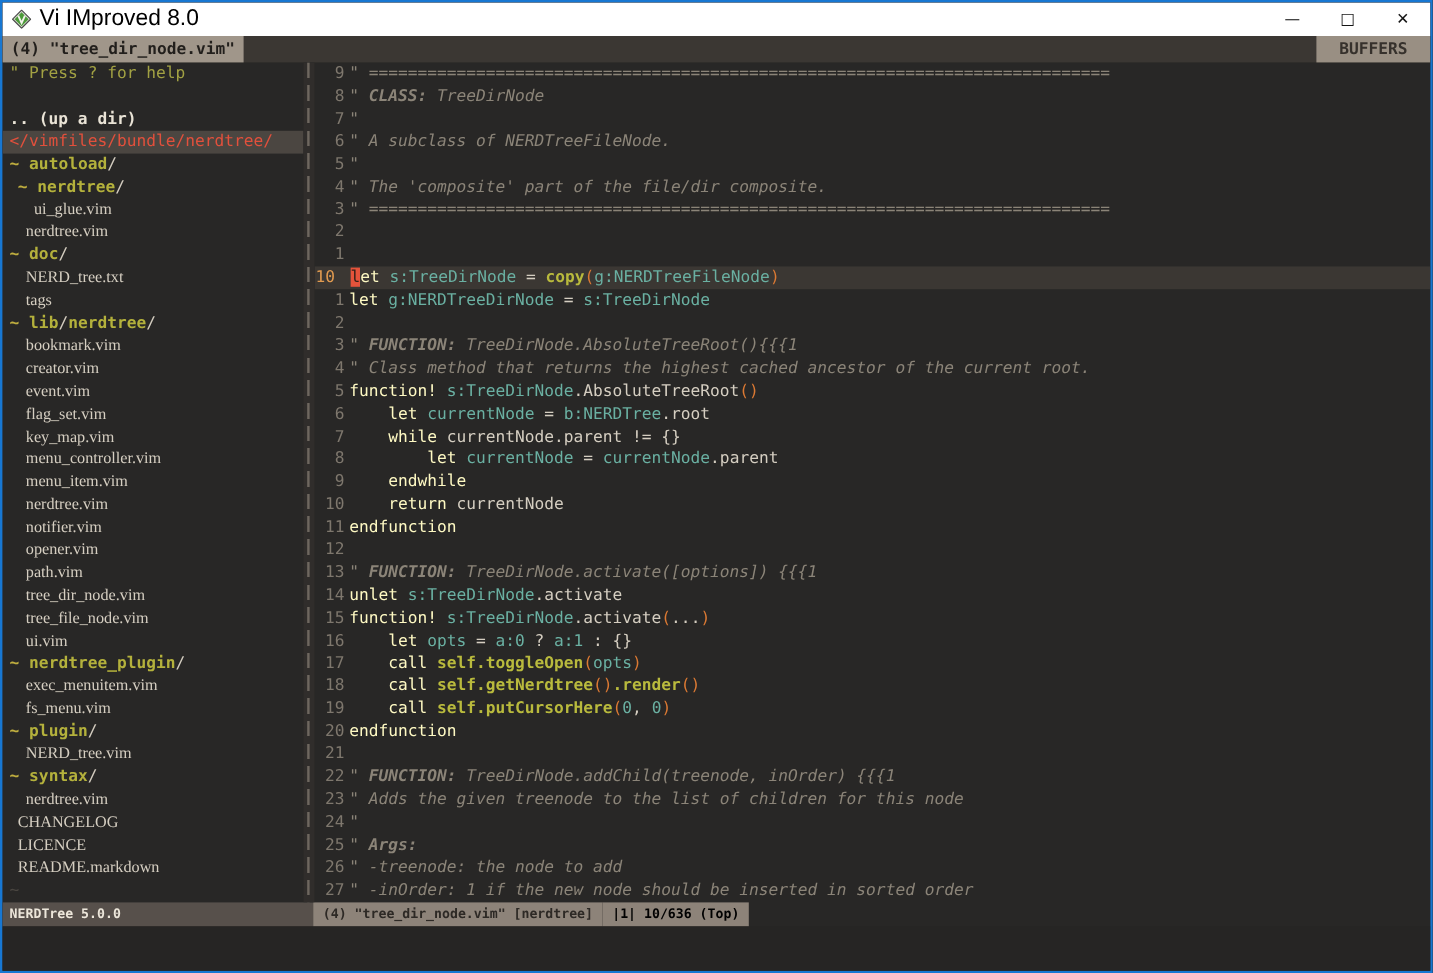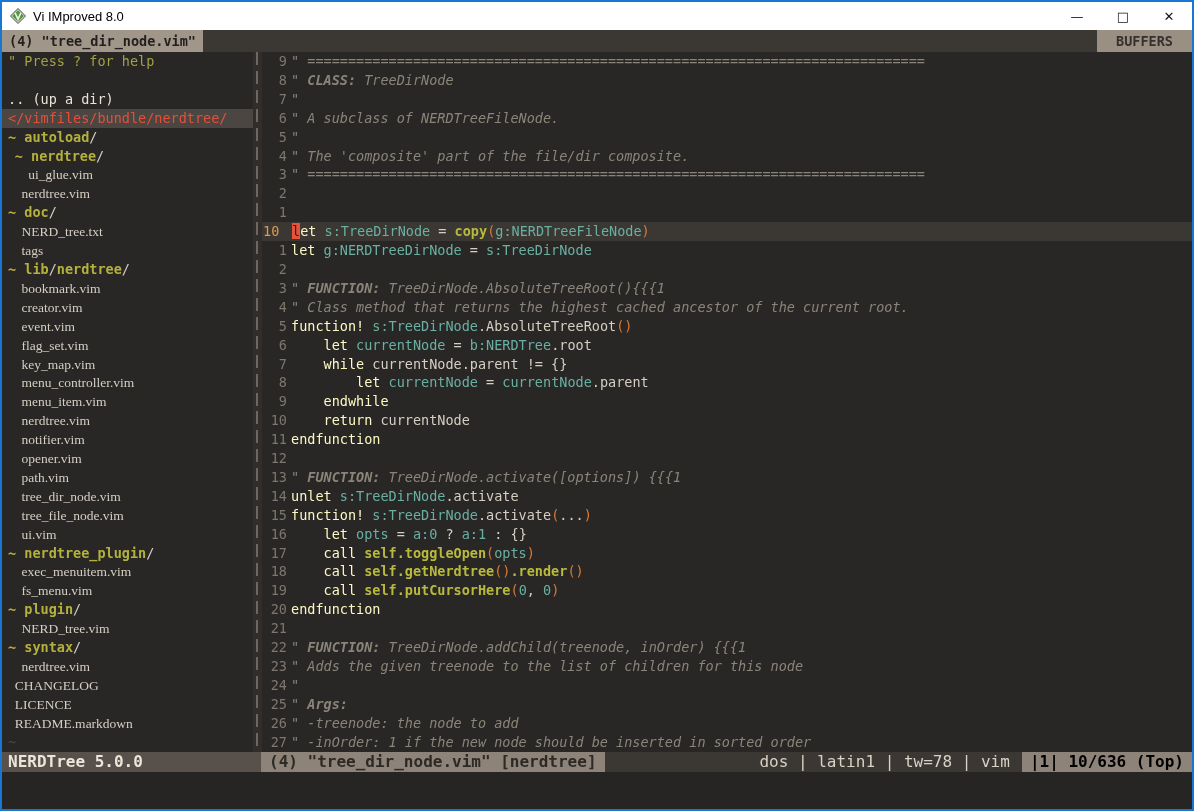--- a/index.html
+++ b/index.html
@@ -2,21 +2,21 @@
 <html><head>
 <meta charset="utf-8">
 <style>
   html,body{margin:0;padding:0;background:#444;}
   .win{width:1194px;height:811px;box-sizing:border-box;border:2px solid #1777d2;
        display:flex;flex-direction:column;background:#282726;
        font-family:"DejaVu Sans Mono",monospace;overflow:hidden;}
   
   .titlebar{flex:0 0 28px;background:#ffffff;display:flex;align-items:center;}
   .appicon{width:16px;height:16px;margin-left:8px;flex:0 0 16px;}
-  .title-text{font-family:"Liberation Sans",sans-serif;font-size:13px;color:#000;margin-left:7px;}
+  .title-text{font-family:"Liberation Sans",sans-serif;font-size:19px;color:#000;margin-left:7px;}
   .controls{margin-left:auto;display:flex;height:100%;}
   .ctl{width:46px;height:100%;display:flex;align-items:center;justify-content:center;
        font-family:"DejaVu Sans",sans-serif;font-size:13px;color:#141414;}
   
   .tabline{flex:0 0 22px;background:#3b3733;display:flex;font-size:13.5px;font-weight:bold;}
   .tab{background:#a0968a;color:#221f1c;padding:0 7px;line-height:22px;white-space:pre;}
   .buffers{margin-left:auto;background:#998f83;color:#36312c;padding:0 19px;line-height:22px;}
   
   .main{flex:1 1 auto;display:flex;overflow:hidden;font-size:13.5px;line-height:18.92px;}
   .nt{flex:0 0 251px;overflow:hidden;white-space:pre;}
@@ -38,25 +38,25 @@
   .c-id{color:#6ab0a2;}
   .c-fn{color:#b9ba3d;font-weight:bold;text-align:right;}
   .c-br{color:#db7933;}
   .c-txt{color:#d5cec1;}
   .c-cur{background:#e5533b;color:#332018;}
   .c-hlp{color:#a2a143;}
   .c-dir{color:#b4b13c;font-weight:bold;}
   .c-tld{color:#c0ae3f;font-weight:bold;}
   .c-fs{color:#d5cec1;}
   .c-fil{color:#d5cec1;font-family:Liberation Serif, serif;}
-  .c-up{color:#e9e3d6;font-weight:normal;text-align:right;}
+  .c-up{color:#e9e3d6;font-weight:bold;text-align:right;}
   .c-root{color:#e2503c;}
   .c-dim{color:#4a4641;}
   
-  .status{flex:0 0 20px;display:flex;font-size:16px;line-height:20px;white-space:pre;}
+  .status{flex:0 0 20px;display:flex;font-size:11px;line-height:20px;white-space:pre;}
   .st-nc{flex:0 0 253px;background:#57504b;color:#ece6da;font-weight:bold;padding-left:6px;overflow:hidden;}
   .st-active{background:#8d8379;color:#2d2925;font-weight:bold;padding:0 8px;}
   .st-fill{flex:1 1 auto;background:#3b3733;color:#d8d1c5;text-align:right;padding-right:12px;}
   .st-pos{background:#8d8379;color:#000000;font-weight:bold;padding:0 8px;}
   
   .cmdline{flex:0 0 37px;background:#262524;}
 </style>
 </head>
 <body>
 
@@ -83,19 +83,18 @@
 
   <div class="main">
     <div class="nt" id="nt-body"><div class="row"><span class="c-hlp">" Press ? for help</span></div><div class="row"></div><div class="row"><span class="c-up">.. (up a dir)</span></div><div class="row nt-root"><span class="c-root">&lt;/vimfiles/bundle/nerdtree/</span></div><div class="row"><span class="c-tld">~ </span><span class="c-dir">autoload</span><span class="c-fs">/</span></div><div class="row"><span class="c-fil">  </span><span class="c-tld">~ </span><span class="c-dir">nerdtree</span><span class="c-fs">/</span></div><div class="row"><span class="c-fil">      ui_glue.vim</span></div><div class="row"><span class="c-fil">    nerdtree.vim</span></div><div class="row"><span class="c-tld">~ </span><span class="c-dir">doc</span><span class="c-fs">/</span></div><div class="row"><span class="c-fil">    NERD_tree.txt</span></div><div class="row"><span class="c-fil">    tags</span></div><div class="row"><span class="c-tld">~ </span><span class="c-dir">lib</span><span class="c-fs">/</span><span class="c-dir">nerdtree</span><span class="c-fs">/</span></div><div class="row"><span class="c-fil">    bookmark.vim</span></div><div class="row"><span class="c-fil">    creator.vim</span></div><div class="row"><span class="c-fil">    event.vim</span></div><div class="row"><span class="c-fil">    flag_set.vim</span></div><div class="row"><span class="c-fil">    key_map.vim</span></div><div class="row"><span class="c-fil">    menu_controller.vim</span></div><div class="row"><span class="c-fil">    menu_item.vim</span></div><div class="row"><span class="c-fil">    nerdtree.vim</span></div><div class="row"><span class="c-fil">    notifier.vim</span></div><div class="row"><span class="c-fil">    opener.vim</span></div><div class="row"><span class="c-fil">    path.vim</span></div><div class="row"><span class="c-fil">    tree_dir_node.vim</span></div><div class="row"><span class="c-fil">    tree_file_node.vim</span></div><div class="row"><span class="c-fil">    ui.vim</span></div><div class="row"><span class="c-tld">~ </span><span class="c-dir">nerdtree_plugin</span><span class="c-fs">/</span></div><div class="row"><span class="c-fil">    exec_menuitem.vim</span></div><div class="row"><span class="c-fil">    fs_menu.vim</span></div><div class="row"><span class="c-tld">~ </span><span class="c-dir">plugin</span><span class="c-fs">/</span></div><div class="row"><span class="c-fil">    NERD_tree.vim</span></div><div class="row"><span class="c-tld">~ </span><span class="c-dir">syntax</span><span class="c-fs">/</span></div><div class="row"><span class="c-fil">    nerdtree.vim</span></div><div class="row"><span class="c-fil">  CHANGELOG</span></div><div class="row"><span class="c-fil">  LICENCE</span></div><div class="row"><span class="c-fil">  README.markdown</span></div><div class="row"><span class="c-dim">~</span></div></div>
     <div class="sep"></div>
     <div class="ed" id="ed-body"><div class="row"><span class="lnum">9</span><span class="code"><span class="c-cmt">" ============================================================================</span></span></div><div class="row"><span class="lnum">8</span><span class="code"><span class="c-cmt">" </span><span class="c-cmtb">CLASS:</span><span class="c-cmt"> TreeDirNode</span></span></div><div class="row"><span class="lnum">7</span><span class="code"><span class="c-cmt">"</span></span></div><div class="row"><span class="lnum">6</span><span class="code"><span class="c-cmt">" A subclass of NERDTreeFileNode.</span></span></div><div class="row"><span class="lnum">5</span><span class="code"><span class="c-cmt">"</span></span></div><div class="row"><span class="lnum">4</span><span class="code"><span class="c-cmt">" The 'composite' part of the file/dir composite.</span></span></div><div class="row"><span class="lnum">3</span><span class="code"><span class="c-cmt">" ============================================================================</span></span></div><div class="row"><span class="lnum">2</span><span class="code"></span></div><div class="row"><span class="lnum">1</span><span class="code"></span></div><div class="row cursorline"><span class="lnum lnum-cur">10</span><span class="code"><span class="c-cur">l</span><span class="c-kw">et</span><span class="c-txt"> </span><span class="c-id">s:TreeDirNode</span><span class="c-txt"> = </span><span class="c-fn">copy</span><span class="c-br">(</span><span class="c-id">g:NERDTreeFileNode</span><span class="c-br">)</span></span></div><div class="row"><span class="lnum">1</span><span class="code"><span class="c-kw">let</span><span class="c-txt"> </span><span class="c-id">g:NERDTreeDirNode</span><span class="c-txt"> = </span><span class="c-id">s:TreeDirNode</span></span></div><div class="row"><span class="lnum">2</span><span class="code"></span></div><div class="row"><span class="lnum">3</span><span class="code"><span class="c-cmt">" </span><span class="c-cmtb">FUNCTION:</span><span class="c-cmt"> TreeDirNode.AbsoluteTreeRoot(){{{1</span></span></div><div class="row"><span class="lnum">4</span><span class="code"><span class="c-cmt">" Class method that returns the highest cached ancestor of the current root.</span></span></div><div class="row"><span class="lnum">5</span><span class="code"><span class="c-kw">function!</span><span class="c-txt"> </span><span class="c-id">s:TreeDirNode</span><span class="c-txt">.AbsoluteTreeRoot</span><span class="c-br">()</span></span></div><div class="row"><span class="lnum">6</span><span class="code"><span class="c-txt">    </span><span class="c-kw">let</span><span class="c-txt"> </span><span class="c-id">currentNode</span><span class="c-txt"> = </span><span class="c-id">b:NERDTree</span><span class="c-txt">.root</span></span></div><div class="row"><span class="lnum">7</span><span class="code"><span class="c-txt">    </span><span class="c-kw">while</span><span class="c-txt"> currentNode.parent != {}</span></span></div><div class="row"><span class="lnum">8</span><span class="code"><span class="c-txt">        </span><span class="c-kw">let</span><span class="c-txt"> </span><span class="c-id">currentNode</span><span class="c-txt"> = </span><span class="c-id">currentNode</span><span class="c-txt">.parent</span></span></div><div class="row"><span class="lnum">9</span><span class="code"><span class="c-txt">    </span><span class="c-kw">endwhile</span></span></div><div class="row"><span class="lnum">10</span><span class="code"><span class="c-txt">    </span><span class="c-kw">return</span><span class="c-txt"> currentNode</span></span></div><div class="row"><span class="lnum">11</span><span class="code"><span class="c-kw">endfunction</span></span></div><div class="row"><span class="lnum">12</span><span class="code"></span></div><div class="row"><span class="lnum">13</span><span class="code"><span class="c-cmt">" </span><span class="c-cmtb">FUNCTION:</span><span class="c-cmt"> TreeDirNode.activate([options]) {{{1</span></span></div><div class="row"><span class="lnum">14</span><span class="code"><span class="c-kw">unlet</span><span class="c-txt"> </span><span class="c-id">s:TreeDirNode</span><span class="c-txt">.activate</span></span></div><div class="row"><span class="lnum">15</span><span class="code"><span class="c-kw">function!</span><span class="c-txt"> </span><span class="c-id">s:TreeDirNode</span><span class="c-txt">.activate</span><span class="c-br">(</span><span class="c-txt">...</span><span class="c-br">)</span></span></div><div class="row"><span class="lnum">16</span><span class="code"><span class="c-txt">    </span><span class="c-kw">let</span><span class="c-txt"> </span><span class="c-id">opts</span><span class="c-txt"> = </span><span class="c-id">a:0</span><span class="c-txt"> ? </span><span class="c-id">a:1</span><span class="c-txt"> : {}</span></span></div><div class="row"><span class="lnum">17</span><span class="code"><span class="c-txt">    </span><span class="c-kw">call</span><span class="c-txt"> </span><span class="c-fn">self.toggleOpen</span><span class="c-br">(</span><span class="c-id">opts</span><span class="c-br">)</span></span></div><div class="row"><span class="lnum">18</span><span class="code"><span class="c-txt">    </span><span class="c-kw">call</span><span class="c-txt"> </span><span class="c-fn">self.getNerdtree</span><span class="c-br">()</span><span class="c-fn">.render</span><span class="c-br">()</span></span></div><div class="row"><span class="lnum">19</span><span class="code"><span class="c-txt">    </span><span class="c-kw">call</span><span class="c-txt"> </span><span class="c-fn">self.putCursorHere</span><span class="c-br">(</span><span class="c-id">0</span><span class="c-txt">, </span><span class="c-id">0</span><span class="c-br">)</span></span></div><div class="row"><span class="lnum">20</span><span class="code"><span class="c-kw">endfunction</span></span></div><div class="row"><span class="lnum">21</span><span class="code"></span></div><div class="row"><span class="lnum">22</span><span class="code"><span class="c-cmt">" </span><span class="c-cmtb">FUNCTION:</span><span class="c-cmt"> TreeDirNode.addChild(treenode, inOrder) {{{1</span></span></div><div class="row"><span class="lnum">23</span><span class="code"><span class="c-cmt">" Adds the given treenode to the list of children for this node</span></span></div><div class="row"><span class="lnum">24</span><span class="code"><span class="c-cmt">"</span></span></div><div class="row"><span class="lnum">25</span><span class="code"><span class="c-cmt">" </span><span class="c-cmtb">Args:</span></span></div><div class="row"><span class="lnum">26</span><span class="code"><span class="c-cmt">" -treenode: the node to add</span></span></div><div class="row"><span class="lnum">27</span><span class="code"><span class="c-cmt">" -inOrder: 1 if the new node should be inserted in sorted order</span></span></div></div>
   </div>
 
   <div class="status">
     <div class="st-nc">NERDTree 5.0.0</div>
     <div class="st-active">(4) "tree_dir_node.vim" [nerdtree]</div>
-    <div class="st-fill">dos | latin1 | tw=78 | vim</div>
     <div class="st-pos">|1| 10/636 (Top)</div>
   </div>
 
   <div class="cmdline"></div>
 
 </div>
 
 </body></html>

